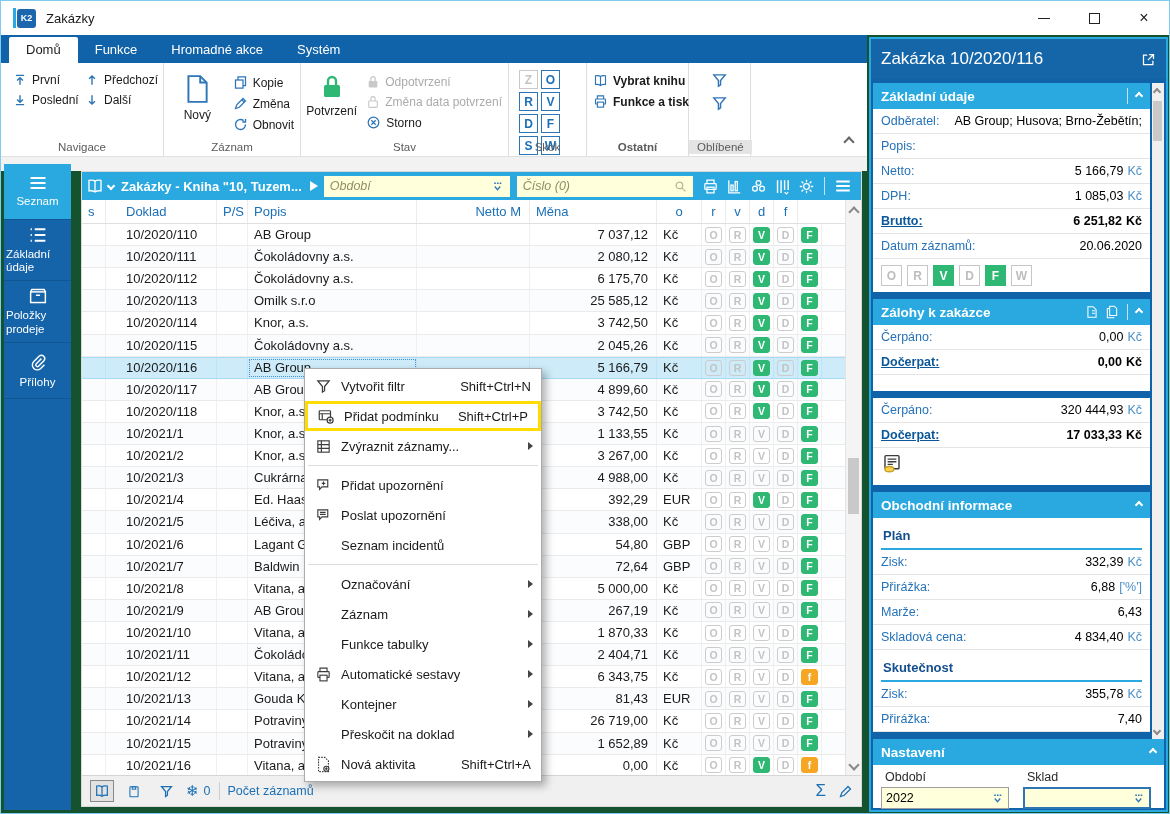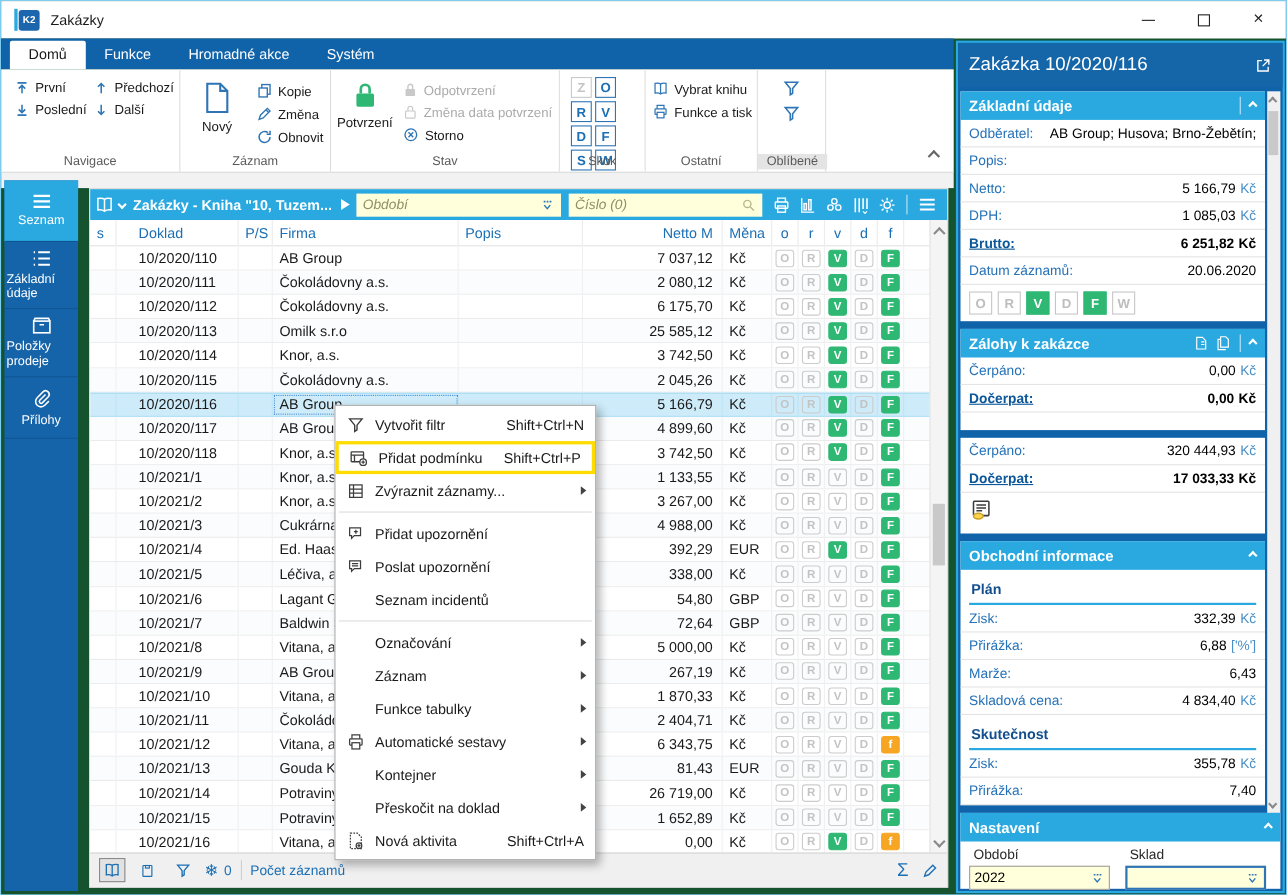--- a/index.html
+++ b/index.html
@@ -36,21 +36,21 @@
   .icn.white { color:#fff; }
   .icn.green { color:#2EB873; }
   #grp-nav { width:163px; display:flex; flex-wrap:wrap; align-content:flex-start; padding-left:6px; }
   #grp-nav .ritem { width:72px; }
   #grp-rec { width:137px; display:flex; padding-left:4px; }
   #grp-stav { width:208px; display:flex; padding-left:2px; }
   #grp-skok { width:78px; }
   .skok-grid { display:flex; flex-wrap:wrap; width:72px; padding-left:10px; gap:3px; }
   .skok-key { width:19px; height:19px; border:1px solid #2E75B6; color:#1B6FB5; font-weight:bold; font-size:12px; display:flex; align-items:center; justify-content:center; background:#fff; }
   .skok-key.disabled { border-color:#c9c9c9; color:#c4c4c4; }
-  #grp-ost { width:102px; }
+  #grp-ost { width:102px;font-weight:bold; }
   #grp-fav { width:62px; display:flex; flex-direction:column; align-items:center; gap:6px; padding-top:9px;}
   .ribbon-rest { flex:1; border-right:none; position:relative; }
   .chev { width:8px; height:8px; border-left:2px solid #666; border-top:2px solid #666; transform:rotate(45deg); }
   .chev.down { transform:rotate(225deg); }
   .chev.white { border-color:#fff; }
   .chev.small { width:6px; height:6px; }
   #ribbon-collapse { position:absolute; right:14px; bottom:10px; }
   #below-ribbon { position:absolute; left:0; top:156px; width:866px; height:14px; background:#f2f2f2; }
 
   
@@ -460,21 +460,20 @@
               <path d="M3 4h18M3 10h18M3 16h18"></path>
             </svg>
           </span>
       </div>
     </div>
 
     <div id="thead" class="trow">
         <div class="hcell ">s</div>
         <div class="hcell c1">Doklad</div>
         <div class="hcell ">P/S</div>
-        <div class="hcell ">Firma</div>
         <div class="hcell ">Popis</div>
         <div class="hcell c5">Netto M</div>
         <div class="hcell ">Měna</div>
         <div class="hcell cf">o</div>
         <div class="hcell cf">r</div>
         <div class="hcell cf">v</div>
         <div class="hcell cf">d</div>
         <div class="hcell cf">f</div>
       </div>
     <div id="tbody">

